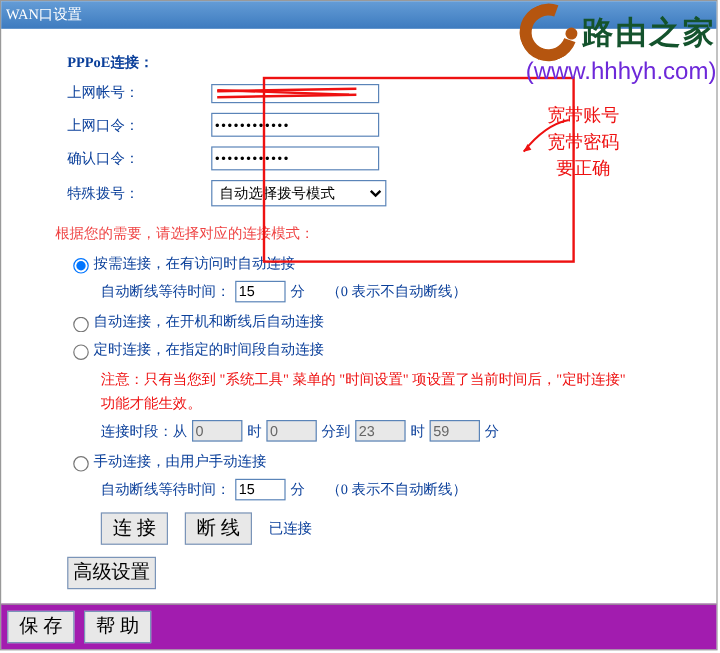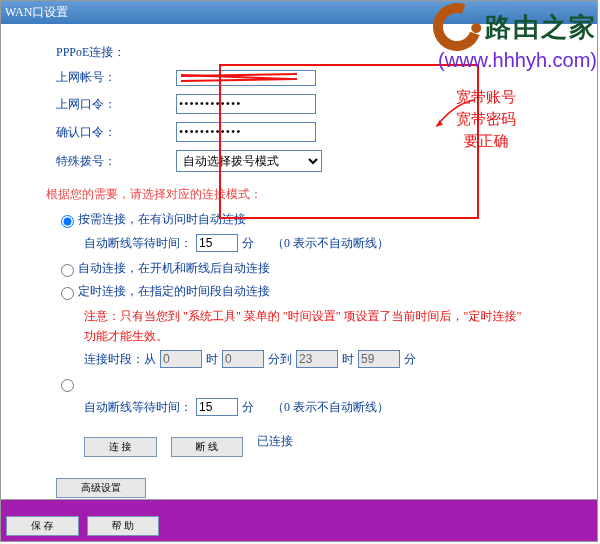--- a/index.html
+++ b/index.html
@@ -33,21 +33,21 @@
   .row {
     display: flex;
     align-items: center;
     margin-bottom: 8px;
   }
   .label {
     color: #0a3f9a;
     width: 120px;
     font-weight: normal;
   }
-  .bold { font-weight: normal; }
+  .bold { font-weight: bold; }
   select.tp, input.tp {
     border: 1px solid #5a84b8;
     font-size: 12px;
     font-family: inherit;
     height: 20px;
     padding: 0 2px;
     background: #fff;
   }
   select.tp { height: 22px; }
   .autodetect {
@@ -182,26 +182,25 @@
   }
   .note {
     margin: 4px 0 4px 28px;
     color: #e11;
     line-height: 20px;
     max-width: 440px;
   }
   .tp-btn {
     border: 1px solid #7a94b8;
     background: #e8e8e8;
-    font-size: 10px;
+    font-size: 16px;
     font-family: inherit;
-    padding: 2px 24px;
+    padding: 2px 4px;
     cursor: pointer;
     min-width: 56px;
-    margin-top: 11px;
   }
   .btn-row {
     display: flex;
     align-items: center;
     gap: 14px;
     margin: 10px 0 10px 28px;
   }
   .adv-row {
     margin: 10px 0 0 0;
   }
@@ -304,20 +303,21 @@
       <input class="numbox" disabled="" value="0" style="">
       <span>分到</span>
       <input class="numbox" disabled="" value="23" style="">
       <span>时</span>
       <input class="numbox" disabled="" value="59" style="">
       <span>分</span>
     </div>
 
     <div class="radio-row">
       <input type="radio" name="mode" style="">
+      <span>手动连接，由用户手动连接</span>
     </div>
     <div class="sub-row">
       <span>自动断线等待时间：</span>
       <input class="numbox" value="15" style="">
       <span>分</span>
       <span style="margin-left:14px">（0 表示不自动断线）</span>
     </div>
 
     <div class="btn-row">
       <button class="tp-btn">连 接</button>

